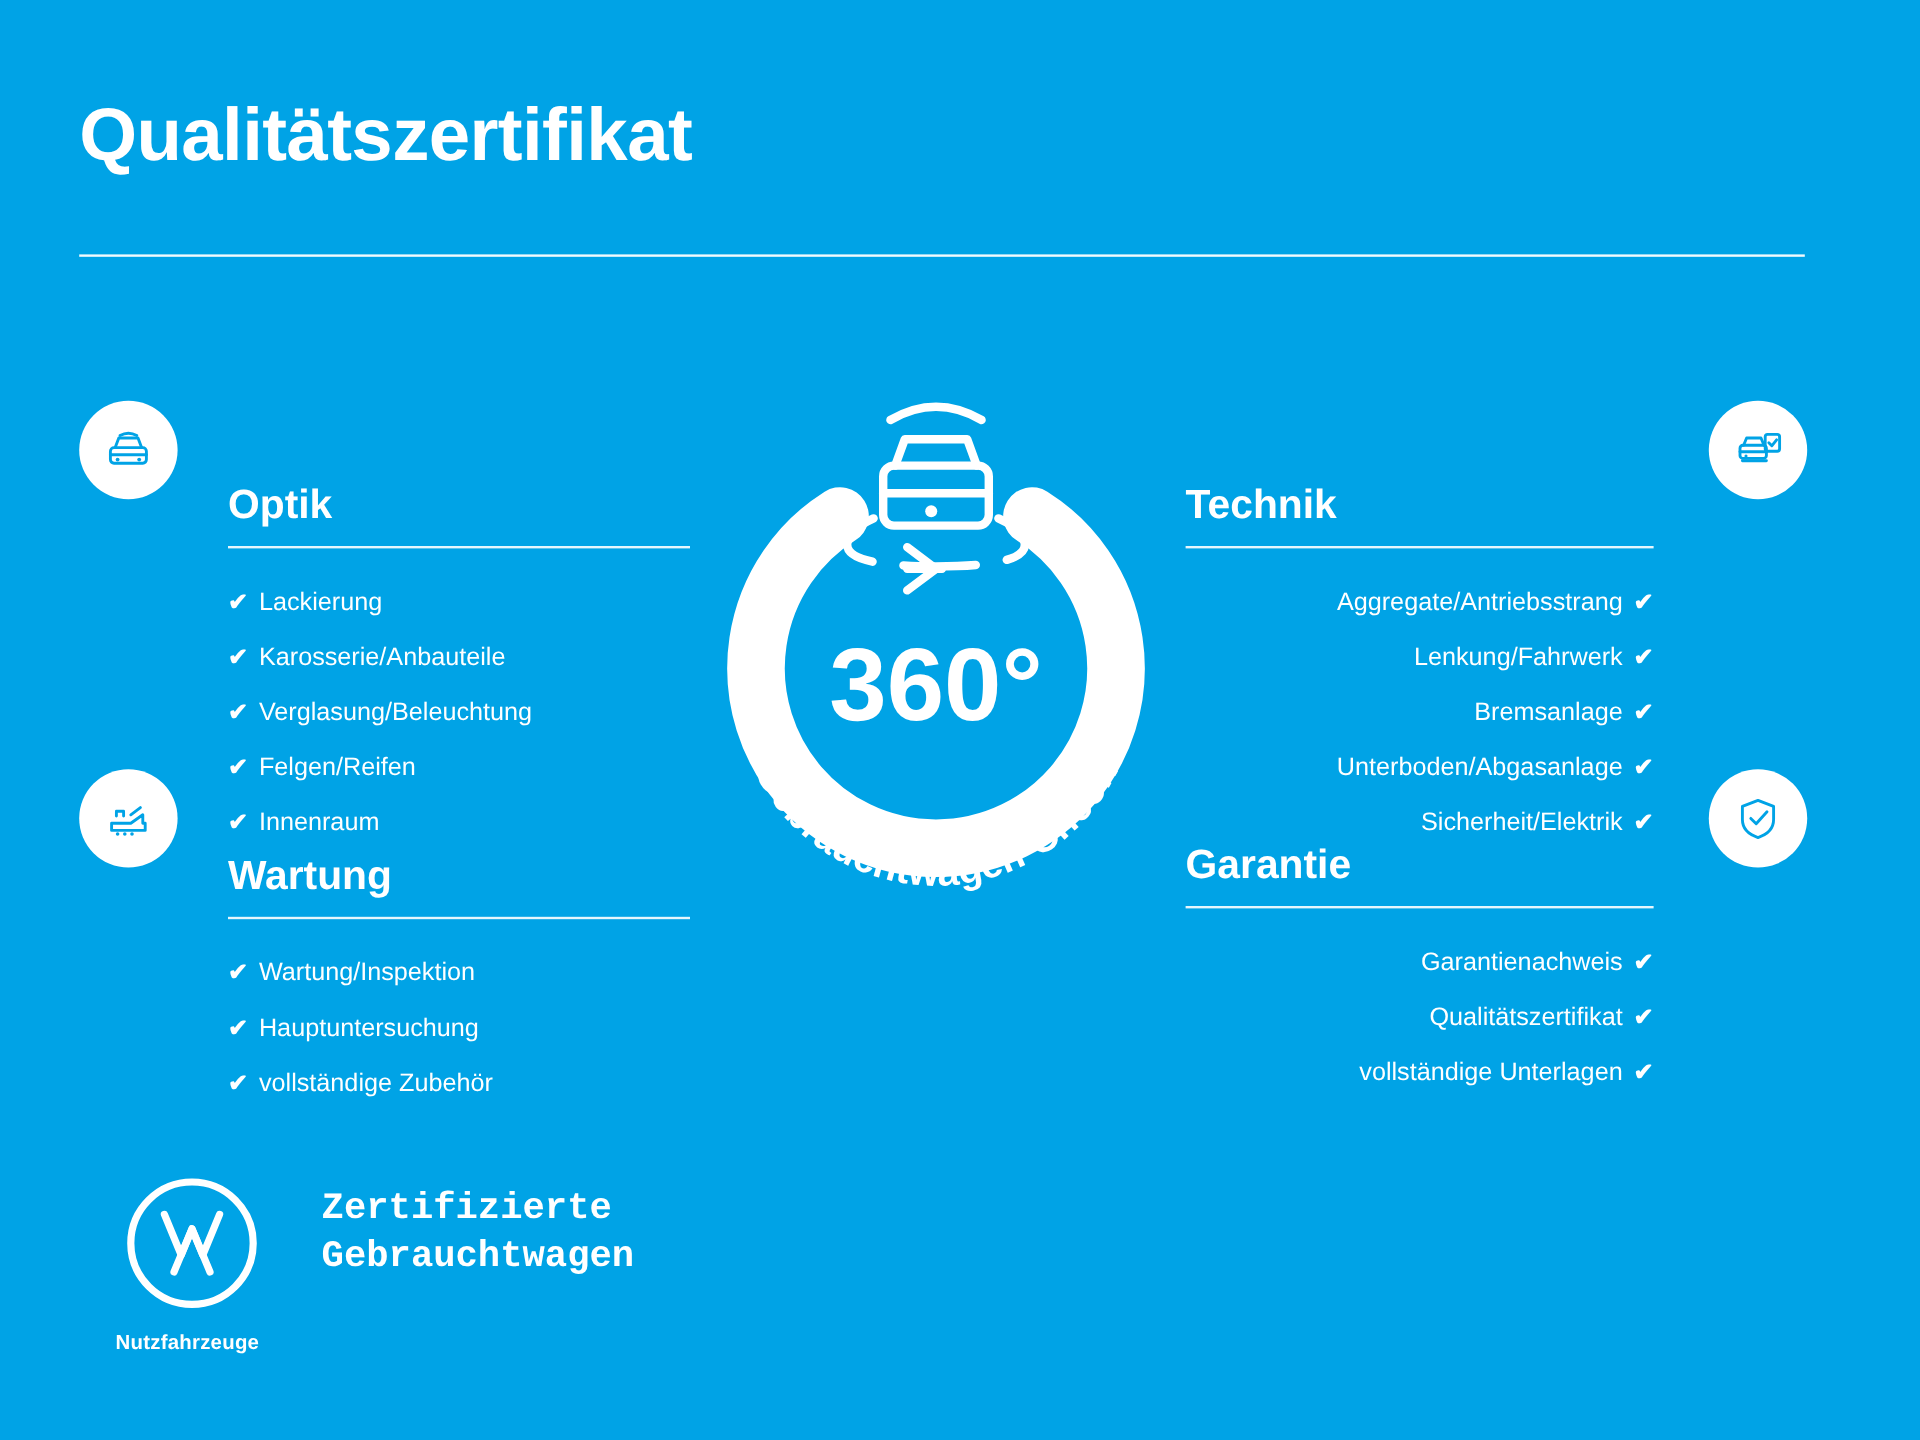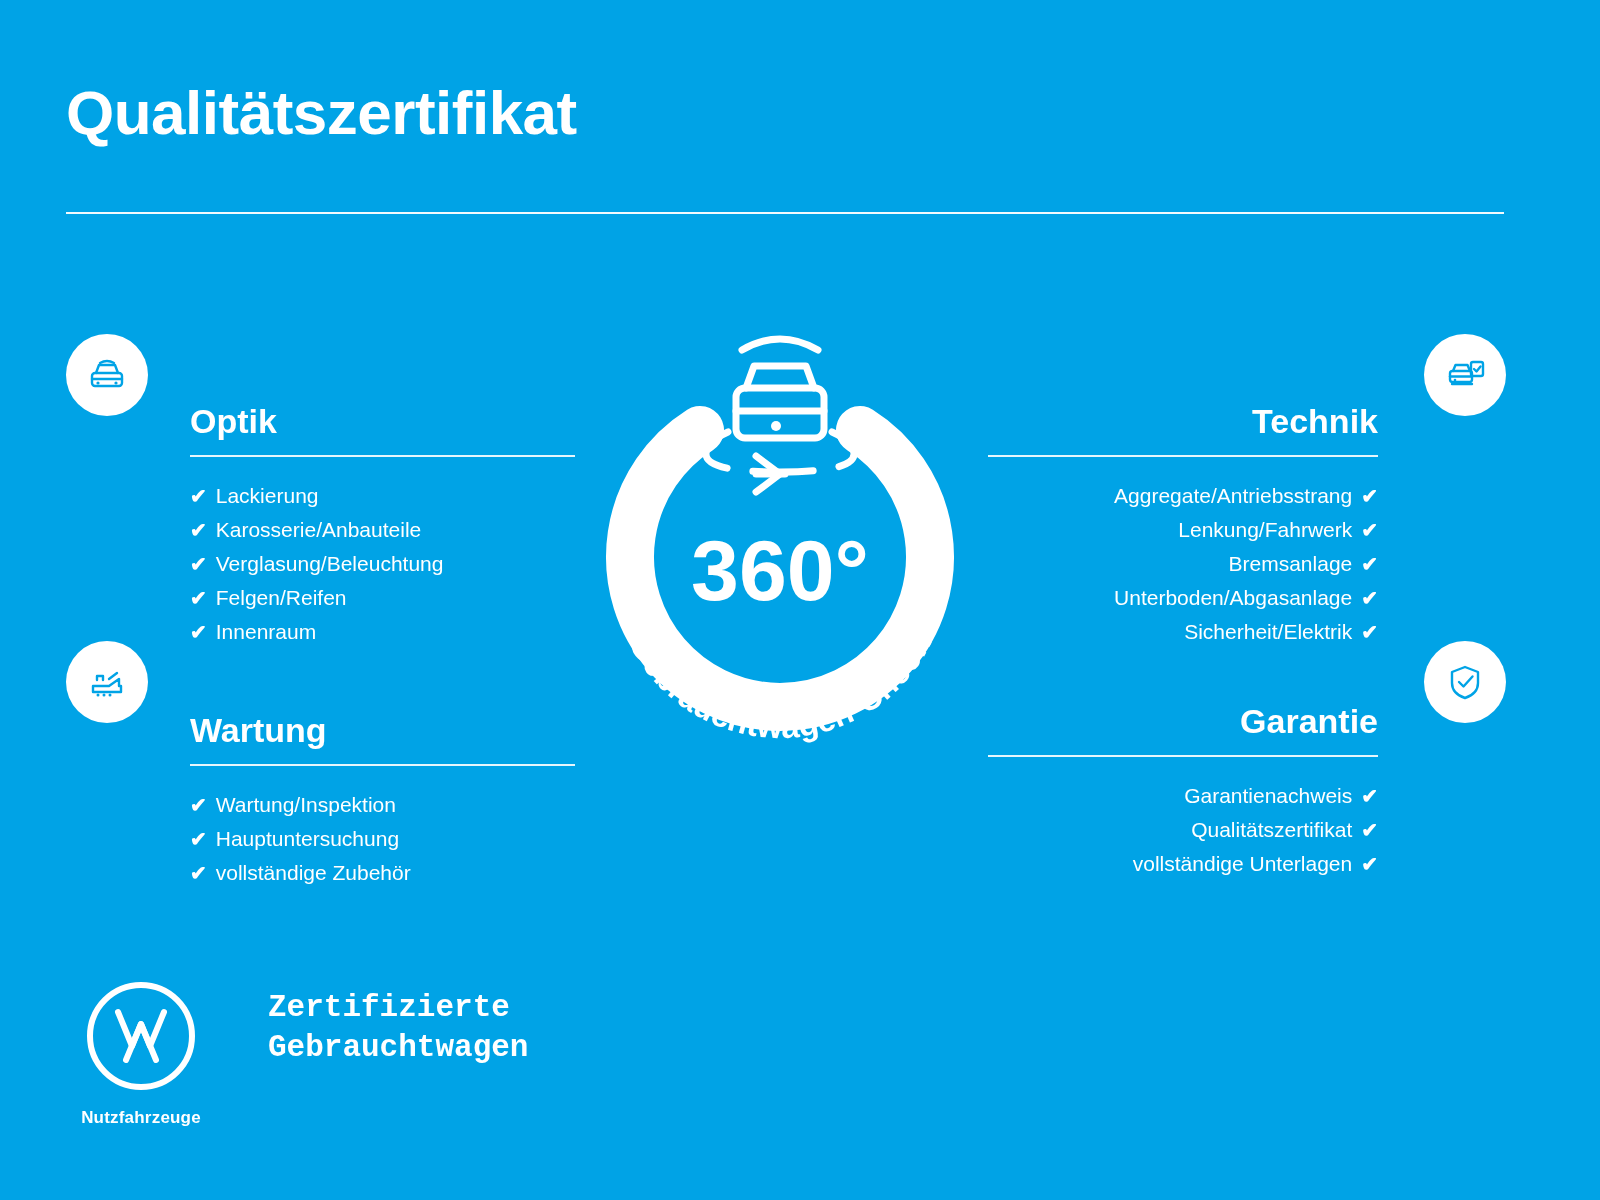--- a/index.html
+++ b/index.html
@@ -65,35 +65,35 @@
     background: #ffffff;
     opacity: 0.9;
   }
   .items {
     margin-top: 22px;
     list-style: none;
     padding: 0;
   }
   .items li {
     font-size: 21px;
-    line-height: 34px;
+    line-height: 46px;
     white-space: nowrap;
   }
   .check {
     font-size: 20px;
     font-weight: bold;
   }
 
   
   .left .block-title { text-align: left; }
   .left .items li { text-align: left; }
   .left .check { margin-right: 9px; }
 
   
-  .right .block-title { text-align: right; }
+  .right .block-title { text-align: left; }
   .right .items li { text-align: right; }
   .right .check { margin-left: 9px; }
 
   
   #block-optik   { left: 190px; top: 358px;  width: 385px; }
   #block-wartung { left: 190px; top: 667px;  width: 385px; }
   #block-technik { left: 988px; top: 358px;  width: 390px; }
   #block-garantie{ left: 988px; top: 658px;  width: 390px; }
 
   
@@ -126,21 +126,21 @@
   
   #footer {
     position: absolute;
     left: 66px;
     top: 980px;
     display: flex;
     align-items: flex-start;
   }
   #vw-logo-wrap {
     width: 150px;
-    text-align: center;
+    text-align: right;
   }
   #vw-subbrand {
     margin-top: 12px;
     font-size: 17px;
     font-weight: bold;
     letter-spacing: 0.2px;
   }
   #footer-text {
     margin-left: 52px;
     margin-top: 8px;

